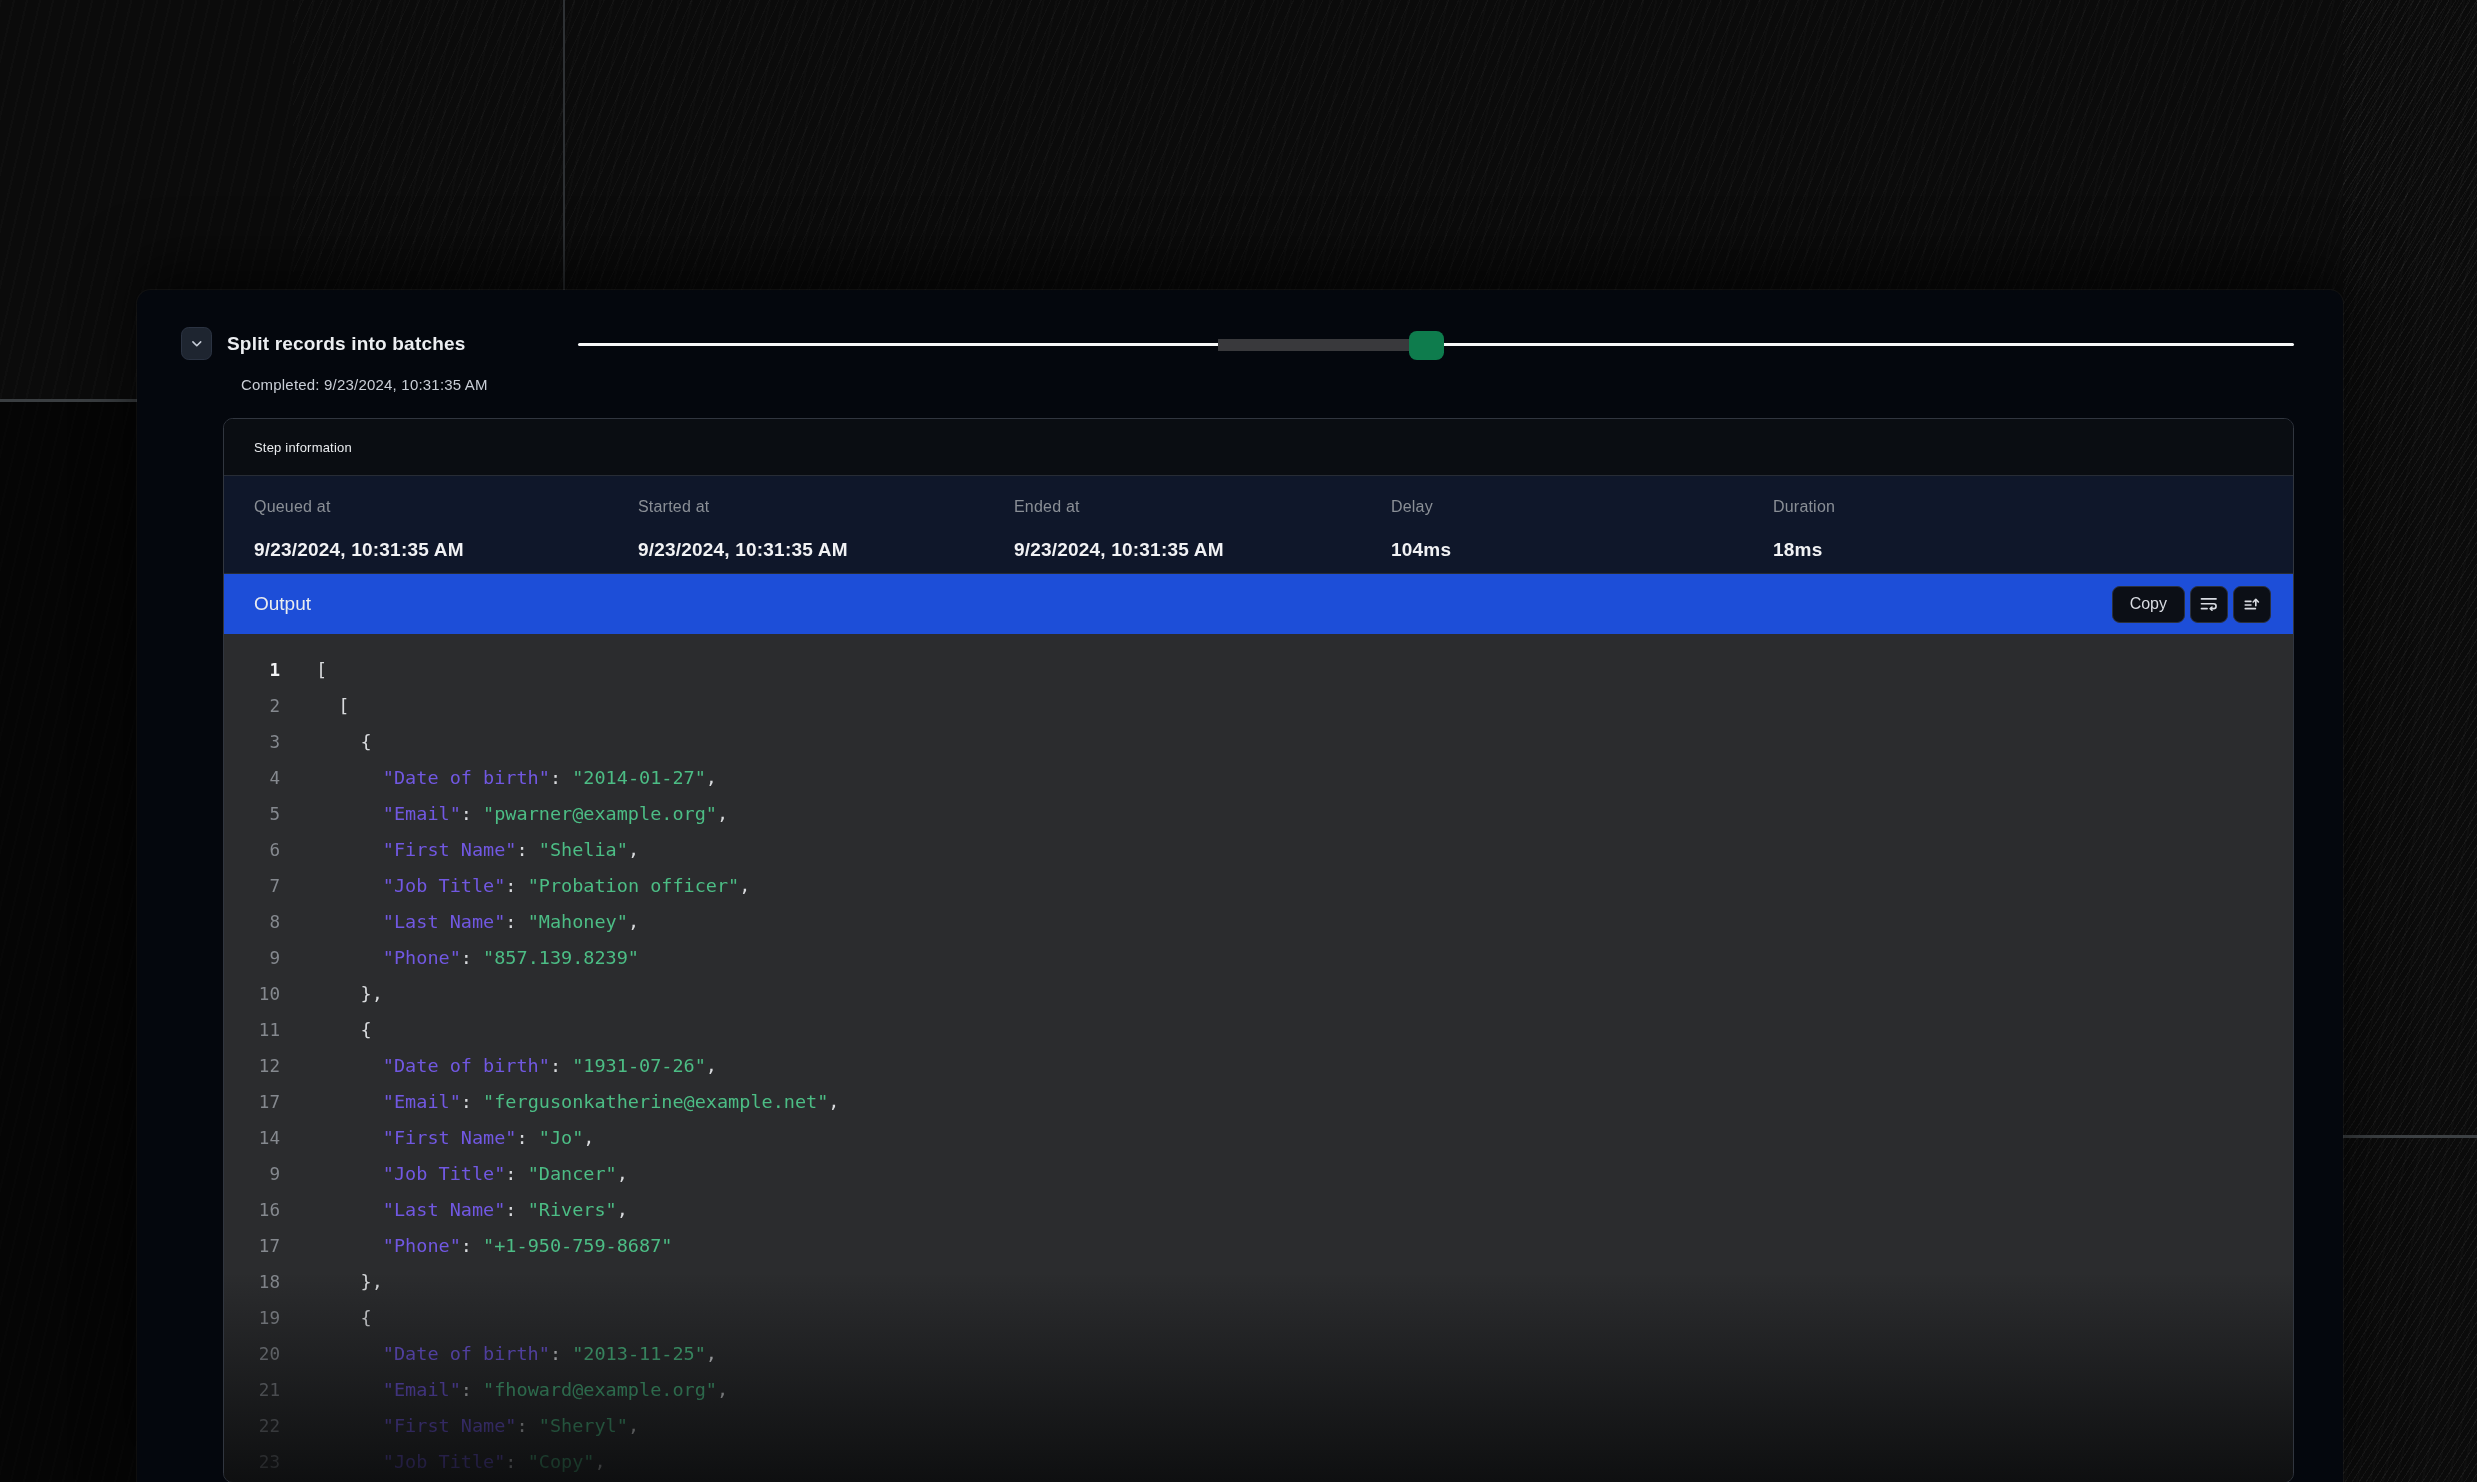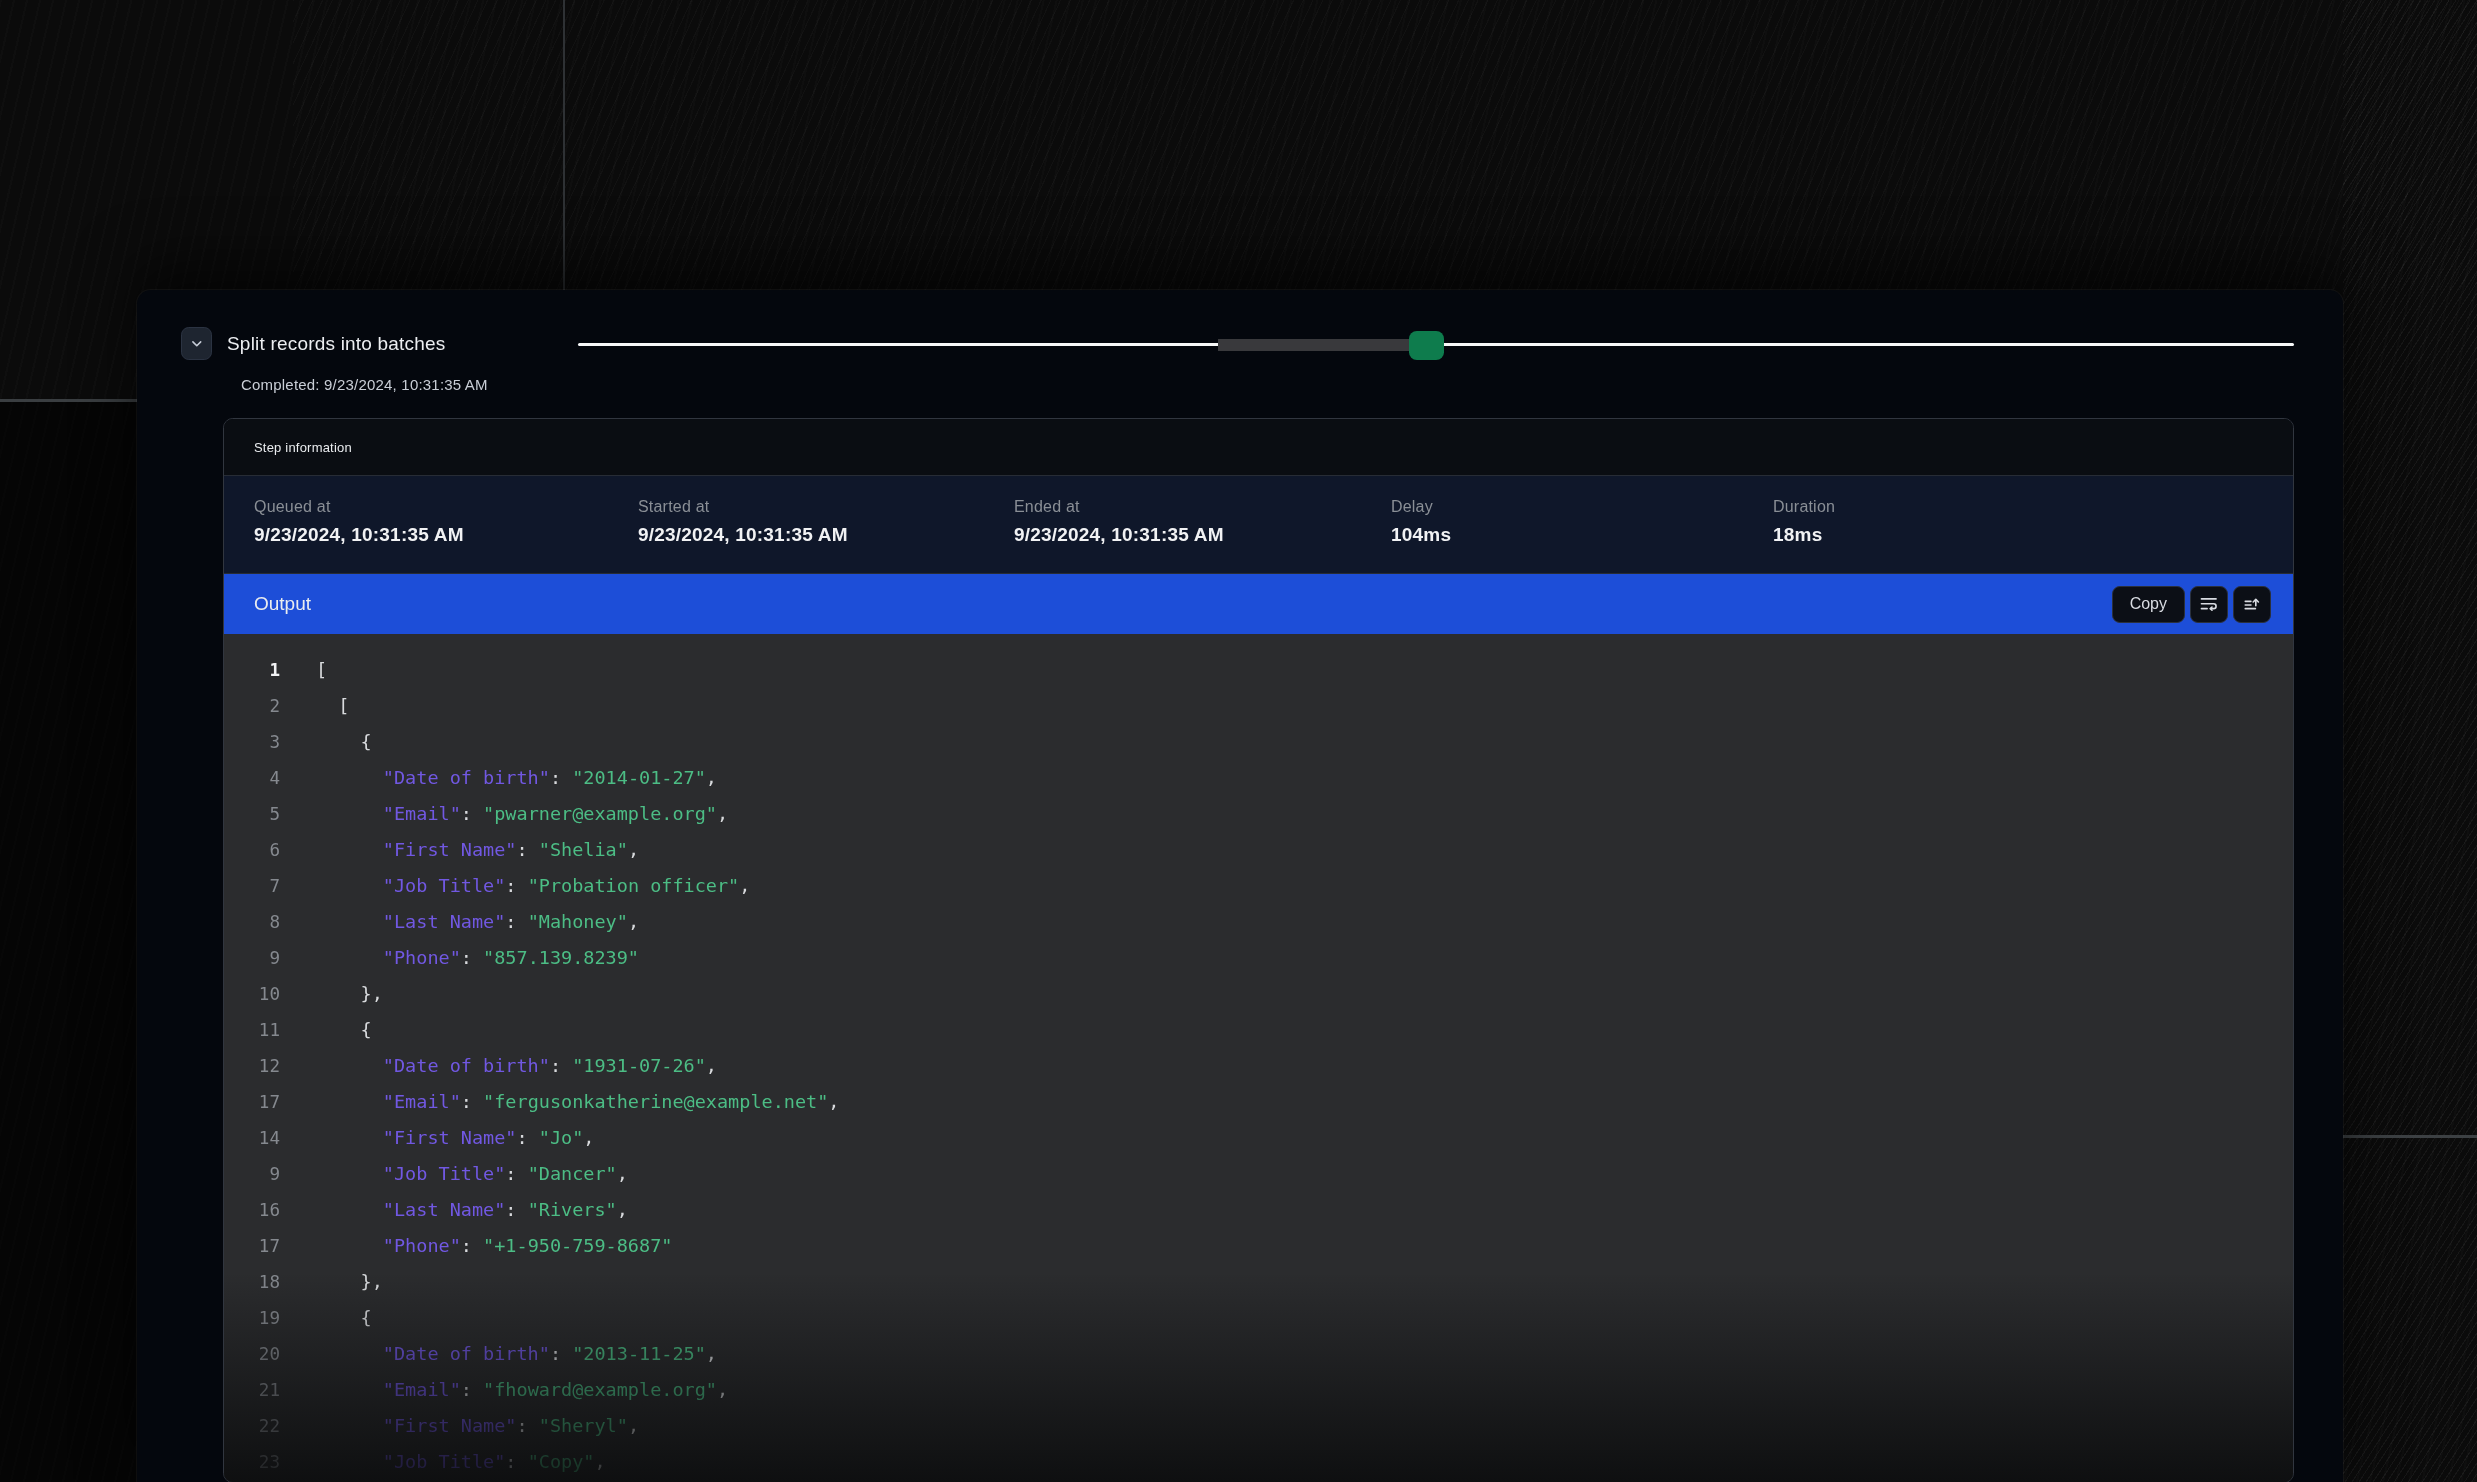--- a/index.html
+++ b/index.html
@@ -41,21 +41,21 @@
     background:#04070D;
     border-radius:13.7px 13.7px 0 0;
     box-shadow:0 0 0 1px rgba(255,255,255,0.045), 0 -23.4px 59px rgba(0,0,0,0.65);
   }
   .collapse-btn{
     position:absolute;left:44px;top:37px;width:31px;height:33px;
     background:#1E2530;border:1px solid #2B3342;border-radius:7.8px;
     display:flex;align-items:center;justify-content:center;color:#C7CDD8;cursor:pointer;
   }
   .step-title{
-    position:absolute;left:90px;top:43px;font-size:19px;font-weight:400;color:#ECEEF1;letter-spacing:0.2px;
+    position:absolute;left:90px;top:43px;font-size:19px;font-weight:700;color:#ECEEF1;letter-spacing:0.2px;
   }
   .step-completed{
     position:absolute;left:90px;top:86px;font-size:15px;color:#C9CED6;letter-spacing:0.2px;margin-left:14px;
   }
   
   .timeline{position:absolute;left:441px;top:29px;width:1716px;height:51px;}
   .tl-line{position:absolute;left:0;top:24.4px;width:1716px;height:2.4px;background:#F7F8F8;border-radius:2px;}
   .tl-bar{position:absolute;left:640px;top:19.5px;width:191px;height:12.7px;background:#39393C;}
   .tl-handle{
     position:absolute;left:831px;top:11.7px;width:35px;height:29px;
@@ -72,21 +72,21 @@
     height:57px;background:#0A0D12;border-bottom:1px solid #272C35;
     display:flex;align-items:center;padding-left:30px;
     font-size:13px;color:#EAECEF;letter-spacing:0.2px;
   }
   .fields{
     height:98px;background:#0f172a;border-bottom:1px solid #272C35;
     display:grid;grid-template-columns:384px 376px 377px 382px auto;
     padding:22.4px 0 0 30px;
   }
   .field-label{font-size:16px;color:#8A8F96;letter-spacing:0.2px;}
-  .field-value{margin-top:8px;font-size:19px;font-weight:700;color:#F1F2F4;letter-spacing:0.2px;}
+  .field-value{margin-top:23px;font-size:19px;font-weight:700;color:#F1F2F4;letter-spacing:0.2px;}
   .output-bar{
     height:60px;background:#1d4ed8;
     display:flex;align-items:center;padding:0 22.4px 0 30px;
     font-size:19px;color:#EAECEF;
   }
   .output-actions{margin-left:auto;display:flex;gap:5px;}
   .btn{
     height:37px;background:#0C0F16;border:1px solid #2A303C;border-radius:7.8px;
     color:#D9DCE2;font-size:16px;font-family:"Liberation Sans",sans-serif;
     display:flex;align-items:center;justify-content:center;cursor:pointer;

